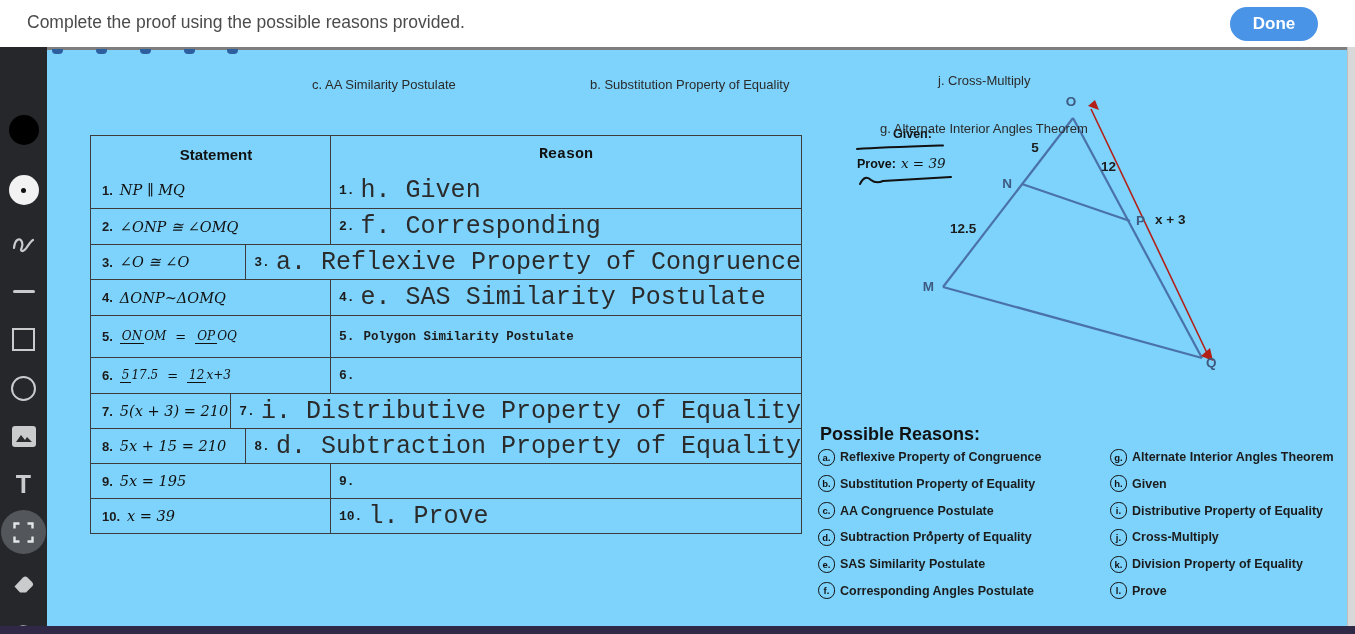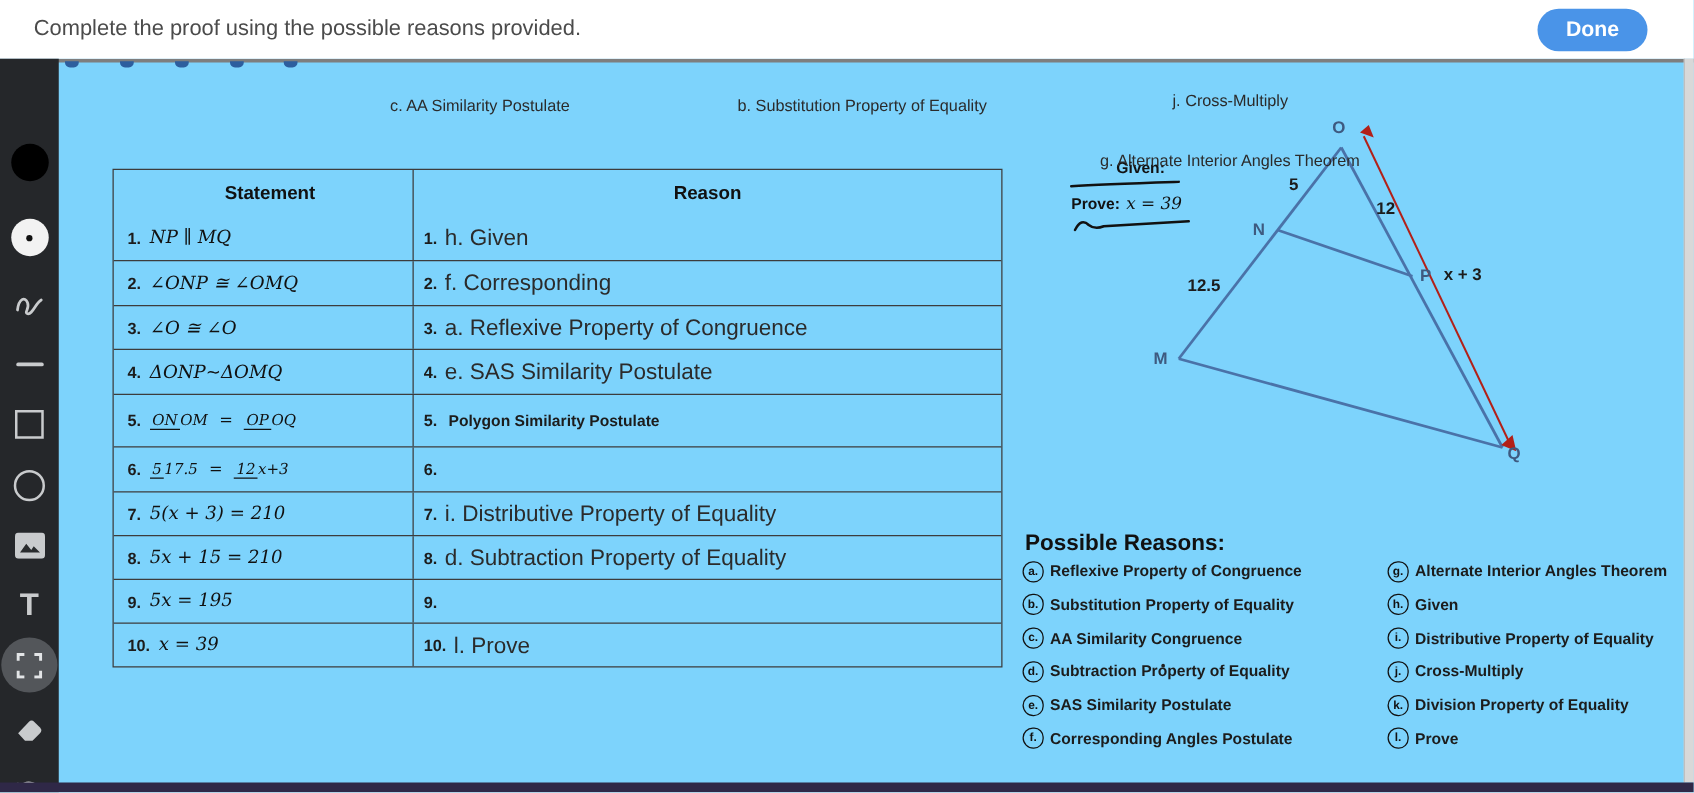--- a/index.html
+++ b/index.html
@@ -41,32 +41,32 @@
   .pa{position:absolute;font-size:13px;color:#2b2b2b;white-space:nowrap;z-index:3;}
   .pa-c{left:312px;top:77px}.pa-b{left:590px;top:77px}.pa-j{left:938px;top:73px}.pa-g{left:880px;top:121px}
 
   
   .ptable{position:absolute;left:90px;top:135px;width:710px;border:1.5px solid #3c3c3c;z-index:2;text-align:right;}
   .trow{display:flex;box-sizing:border-box;}
   .trow + .trow{border-top:1px solid #3c3c3c;}
   .cell{box-sizing:border-box;}
   .cell.stmt{width:240px;border-right:1px solid #3c3c3c;display:flex;align-items:center;
              padding-left:11px;gap:7px;}
-  .cell.rsn{flex:1;display:flex;align-items:center;padding-left:8px;gap:6px;}
+  .cell.rsn{flex:1;display:flex;align-items:center;padding-left:8px;gap:6px;font-family:Liberation Mono, monospace;}
   .hcell{font-weight:700;font-size:15px;color:#111;display:flex;align-items:center;
          justify-content:center;}
   .hrow{height:36px;}
   .snum,.rnum{font-size:13px;color:#1c1c1c;font-weight:600;}
   .smath{font-family:"DejaVu Serif",serif;font-style:italic;font-size:14.5px;color:#111;
          white-space:nowrap;}
   .frac{display:inline-flex;flex-direction:row;align-items:center;
         font-family:"DejaVu Serif",serif;font-style:italic;font-size:12px;line-height:1.2;color:#111;}
   .frac .top{border-bottom:1.2px solid #111;padding:0 2px;}
   .feq{font-family:"DejaVu Serif",serif;font-size:13px;color:#111;margin:0 2px;}
-  .answer{font-size:18px;color:#2b2b2b;white-space:nowrap;}
+  .answer{font-size:25px;color:#2b2b2b;white-space:nowrap;}
   .printed{font-size:12.5px;font-weight:600;color:#1c1c1c;margin-left:3px;white-space:nowrap;}
 
   
   .given{position:absolute;left:857px;top:127px;font-size:12.5px;font-weight:700;color:#111;z-index:1;margin-left:36px;}
   .prove{position:absolute;left:857px;top:155px;font-size:12.5px;font-weight:700;color:#111;
          z-index:2;display:flex;gap:5px;align-items:baseline;}
   .prove .pv{font-family:"DejaVu Serif",serif;font-style:italic;font-weight:400;font-size:13.5px;}
   .anno-svg{position:absolute;left:850px;top:118px;z-index:2;}
 
   
@@ -316,21 +316,21 @@
       <div class="pr-item">
         <span class="circ">a.</span>
         <span class="prtext">Reflexive Property of Congruence</span>
       </div>
       <div class="pr-item">
         <span class="circ">b.</span>
         <span class="prtext">Substitution Property of Equality</span>
       </div>
       <div class="pr-item">
         <span class="circ">c.</span>
-        <span class="prtext">AA Similarity Congruence</span>
+        <span class="prtext">AA Congruence Postulate</span>
       </div>
       <div class="pr-item">
         <span class="circ">d.</span>
         <span class="prtext">Subtraction Property of Equality</span>
       </div>
       <div class="pr-item">
         <span class="circ">e.</span>
         <span class="prtext">SAS Similarity Postulate</span>
       </div>
       <div class="pr-item">

